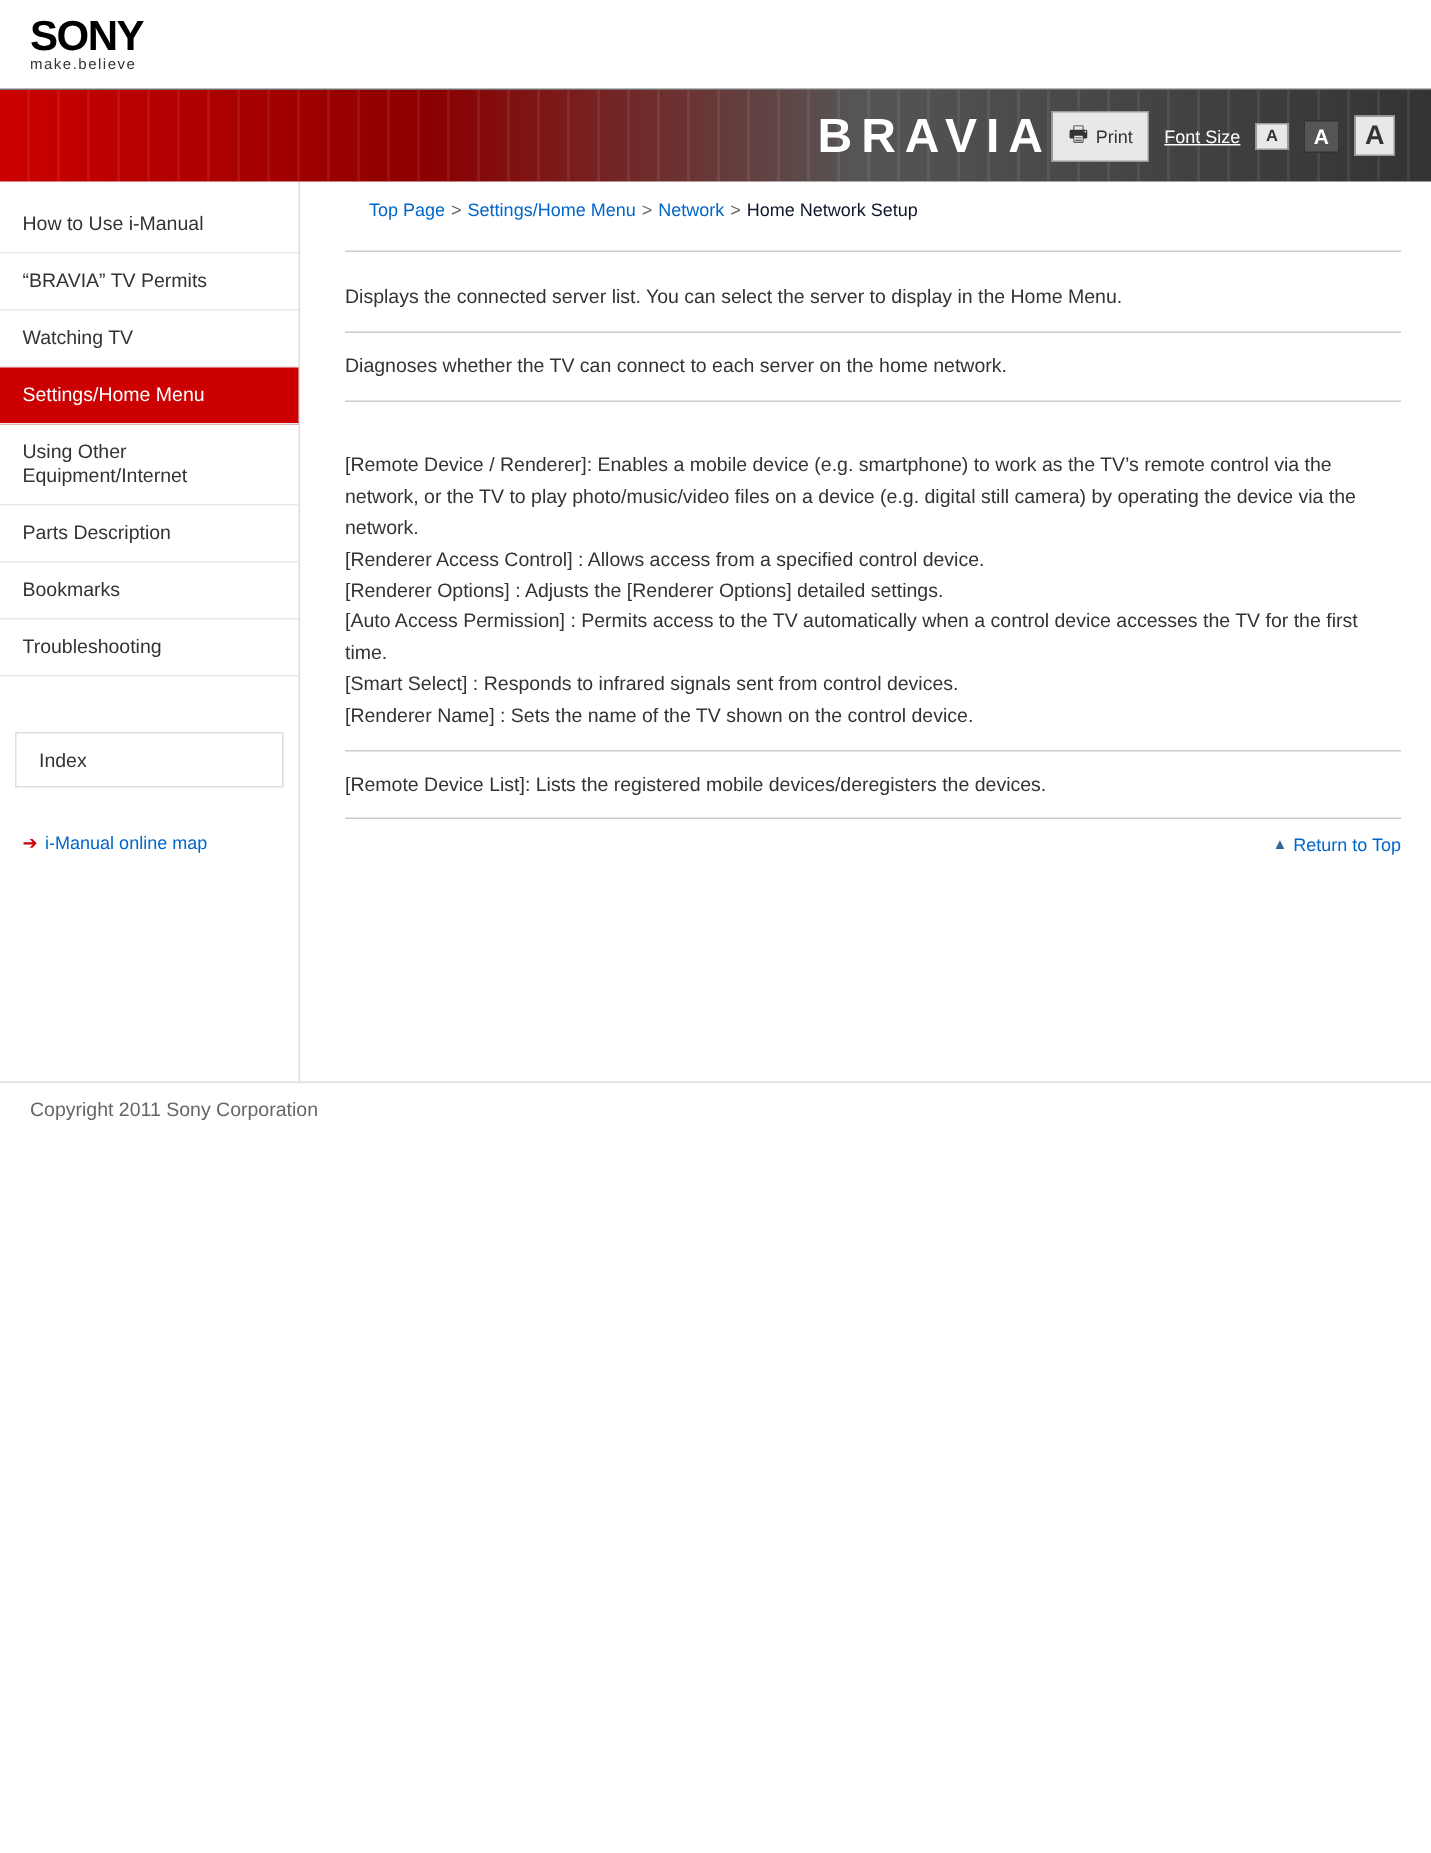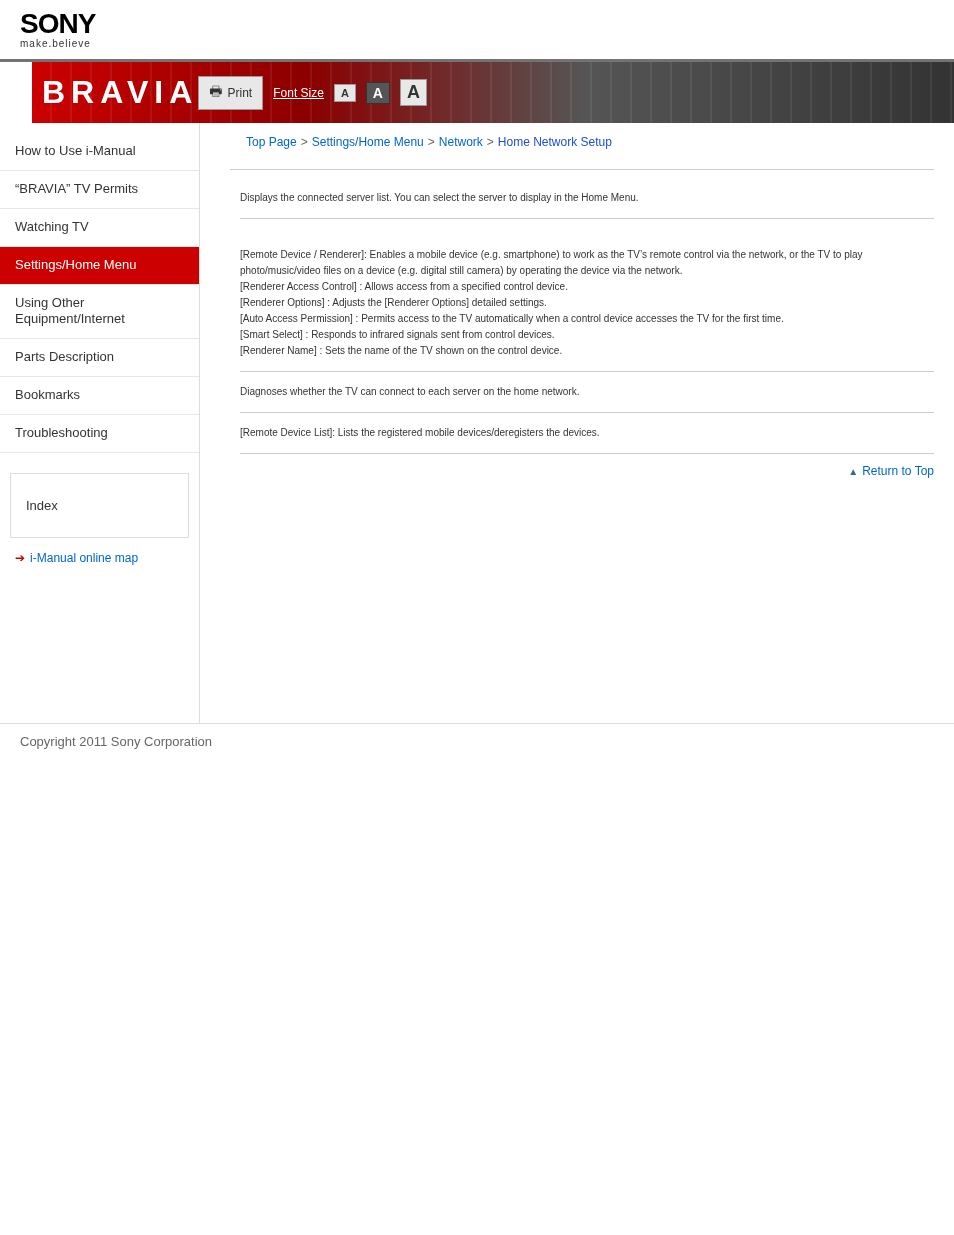--- a/index.html
+++ b/index.html
@@ -1,33 +1,32 @@
 <!DOCTYPE html>
 <html><head>
   <meta charset="utf-8">
   <style>
     * { margin: 0; padding: 0; box-sizing: border-box; }
     body { font-family: Arial, Helvetica, sans-serif; font-size: 13px; color: #333; background: #fff; width: 954px; }
 
     
-    .top-header { padding: 10px 20px; border-bottom: 3px solid #737373; display: flex; align-items: center; }
+    .top-header { padding: 10px 20px; border-bottom: 1px solid #737373; display: flex; align-items: center; }
     .sony-logo { display: flex; flex-direction: column; align-items: flex-start; }
     .sony-text { font-size: 28px; font-weight: bold; color: #000; letter-spacing: -1px; font-family: 'Arial Black', Arial, sans-serif; line-height: 1; }
     .make-believe { font-size: 10px; color: #333; letter-spacing: 1px; }
 
     
     .bravia-banner {
       background: linear-gradient(to right, #c00 0%, #8b0000 30%, #555 60%, #333 100%);
-      padding: 12px 10px;
-      display: flex;
-      align-items: center;
-      justify-content: flex-start;
+      padding: 12px 24px;
+      display: flex;
+      align-items: center;
+      justify-content: flex-end;
       position: relative;
       overflow: hidden;
-      margin-left: 32px;
     }
     .bravia-banner::before {
       content: '';
       position: absolute;
       top: 0; left: 0; right: 0; bottom: 0;
       background: repeating-linear-gradient(
         90deg,
         transparent,
         transparent 18px,
         rgba(255,255,255,0.07) 18px,
@@ -86,24 +85,24 @@
       padding: 10px 15px;
       cursor: pointer;
       border-bottom: 1px solid #e8e8e8;
       font-size: 13px;
       color: #333;
       line-height: 1.3;
     }
     .sidebar-item.active { background: #c00; color: #fff; }
     .sidebar-divider { height: 15px; }
     .sidebar-index {
-      padding: 24px 15px;
+      padding: 10px 15px;
       cursor: pointer;
       border: 1px solid #ddd;
-      margin: 5px 10px;
+      margin: 22px 10px;
       font-size: 13px;
       color: #333;
     }
     .sidebar-link {
       padding: 8px 15px;
       font-size: 12px;
       color: #0066cc;
       cursor: pointer;
       display: flex;
       align-items: center;
@@ -120,33 +119,32 @@
       padding: 12px 0;
       font-size: 12px;
       color: #0066cc;
       display: flex;
       gap: 4px;
       align-items: center;
       flex-wrap: wrap;
       margin-left: 16px;
     }
     .breadcrumb-sep { color: #666; }
-    .breadcrumb-current { color: #1d4ed8; }
+    .breadcrumb-current { color: #0f172a; }
     .breadcrumb a { color: #0066cc; text-decoration: none; cursor: pointer; }
 
     
     .content-divider { border: none; border-top: 1px solid #ccc; margin: 8px 0; }
 
     .content-block {
       padding: 12px 0;
       border-bottom: 1px solid #ccc;
-      font-size: 10px;
+      font-size: 13px;
       line-height: 1.6;
       color: #333;
-      margin-left: 10px;
     }
     .content-block:last-of-type { border-bottom: 1px solid #ccc; }
 
     .return-to-top {
       text-align: right;
       padding: 10px 0;
       font-size: 12px;
       color: #0066cc;
       cursor: pointer;
       display: flex;
@@ -237,34 +235,34 @@
       <span class="breadcrumb-sep">&gt;</span>
       <span class="breadcrumb-current">Home Network Setup</span>
     </div>
 
     <hr class="content-divider">
 
     <div class="content-block">
       <span>Displays the connected server list. You can select the server to display in the Home Menu.</span>
     </div>
 
+    <div class="content-block">
+      <span>Diagnoses whether the TV can connect to each server on the home network.</span>
+    </div>
+
     <div class="content-block" style="white-space: pre-line;">
       <span>[Remote Device / Renderer]: Enables a mobile device (e.g. smartphone) to work as the TV’s remote control via the network, or the TV to play photo/music/video files on a device (e.g. digital still camera) by operating the device via the network.
 [Renderer Access Control] : Allows access from a specified control device.
 [Renderer Options] : Adjusts the [Renderer Options] detailed settings.
     [Auto Access Permission] : Permits access to the TV automatically when a control device accesses the TV for the first time.
     [Smart Select] : Responds to infrared signals sent from control devices.
     [Renderer Name] : Sets the name of the TV shown on the control device.</span>
     </div>
 
     <div class="content-block">
-      <span>Diagnoses whether the TV can connect to each server on the home network.</span>
-    </div>
-
-    <div class="content-block">
       <span>[Remote Device List]: Lists the registered mobile devices/deregisters the devices.</span>
     </div>
 
     <div class="return-to-top">
       <span class="triangle-up">▲</span>
       <span>Return to Top</span>
     </div>
 
 
   </div>

